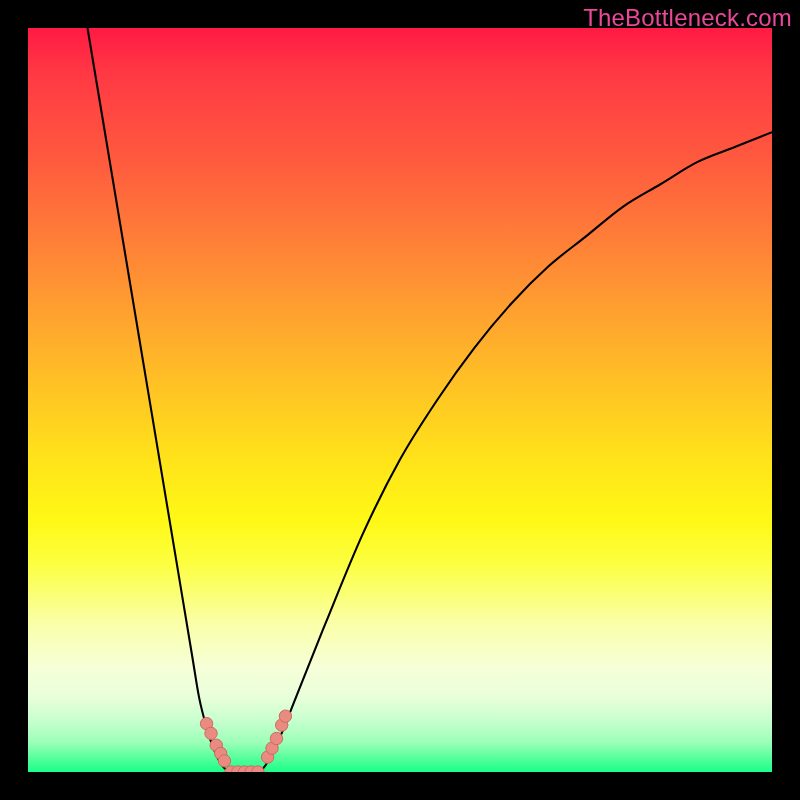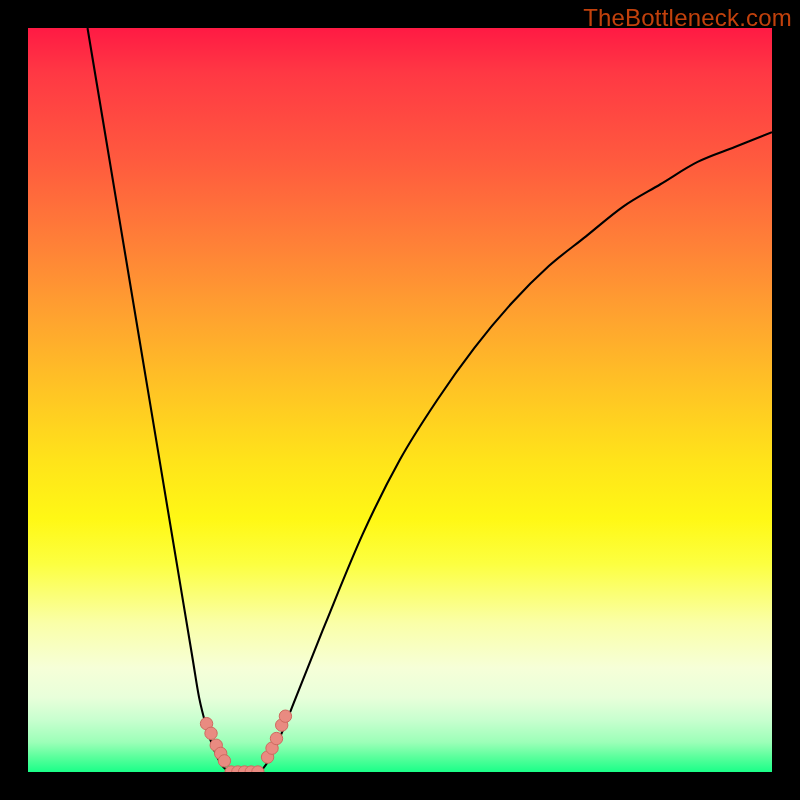--- a/index.html
+++ b/index.html
@@ -16,21 +16,21 @@
     left: 0;
     top: 0;
     width: 800px;
     height: 800px;
     background: #000;
   }
   .watermark {
     position: absolute;
     right: 8px;
     top: 4px;
-    color: #c2410c;
+    color: #ec4899;
     font-size: 24px;
     font-weight: 500;
     letter-spacing: 0.2px;
     z-index: 50;
   }
   .plot {
     position: absolute;
     left: 28px;
     top: 28px;
     width: 744px;

